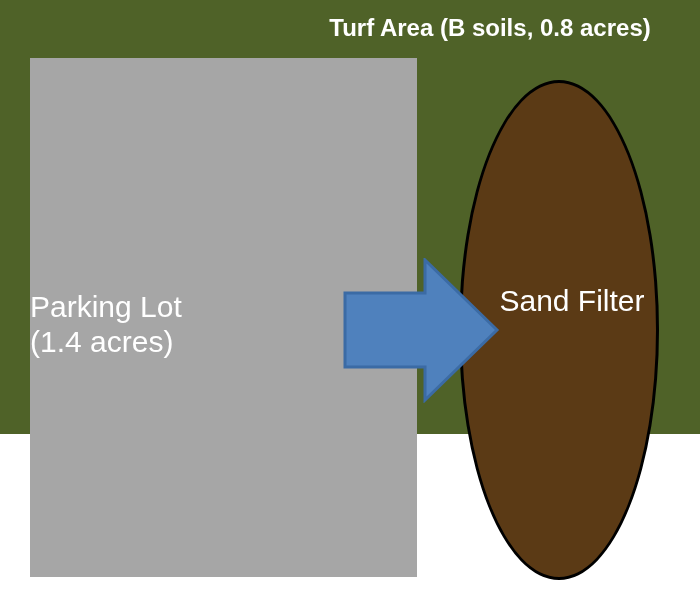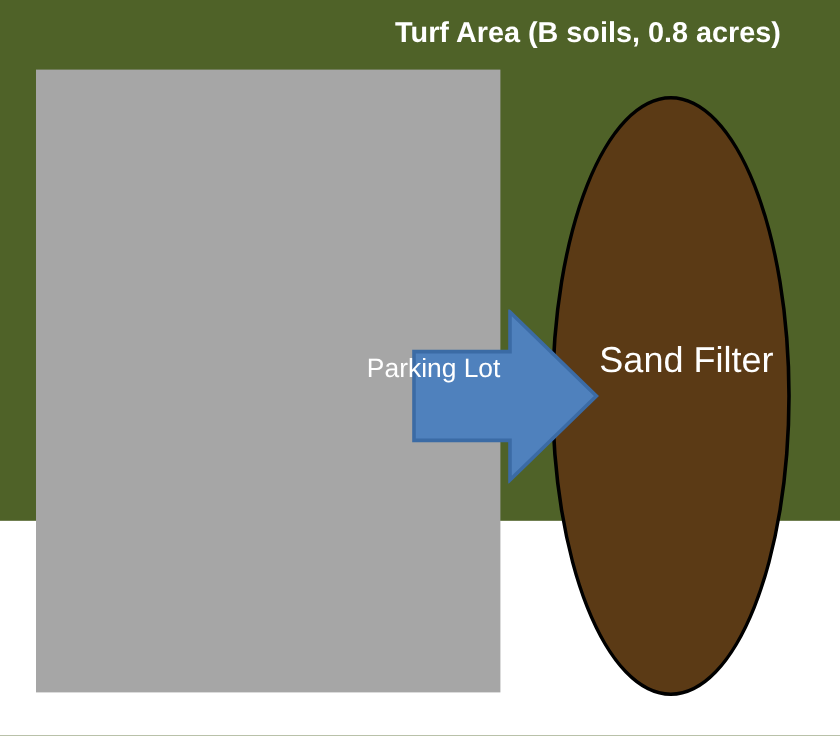--- a/index.html
+++ b/index.html
@@ -34,22 +34,22 @@
     top: 58px;
     width: 387px;
     height: 519px;
     background: var(--lot-gray, #A6A6A6);
   }
   .parking-label {
     position: absolute;
     left: 30px;
     top: 289px;
     width: 387px;
-    text-align: right;
-    font-size: 22px;
+    text-align: left;
+    font-size: 30px;
     line-height: 35px;
     color: var(--text-color, #ffffff);
   }
   .sand-filter {
     position: absolute;
     left: 459px;
     top: 80px;
     width: 200px;
     height: 500px;
     box-sizing: border-box;
@@ -92,17 +92,18 @@
   <div class="parking-lot"></div>
 
   <div class="sand-filter"></div>
 
   <svg class="flow-arrow" viewBox="0 0 157 145" xmlns="http://www.w3.org/2000/svg">
     <polygon points="2,35 82,35 82,2 154,72 82,142 82,109 2,109"></polygon>
   </svg>
 
   <div class="parking-label">
     <div>Parking Lot</div>
+    <div>(1.4 acres)</div>
   </div>
 
   <div class="sand-filter-label">Sand Filter</div>
 
 </div>
 
 </body></html>

